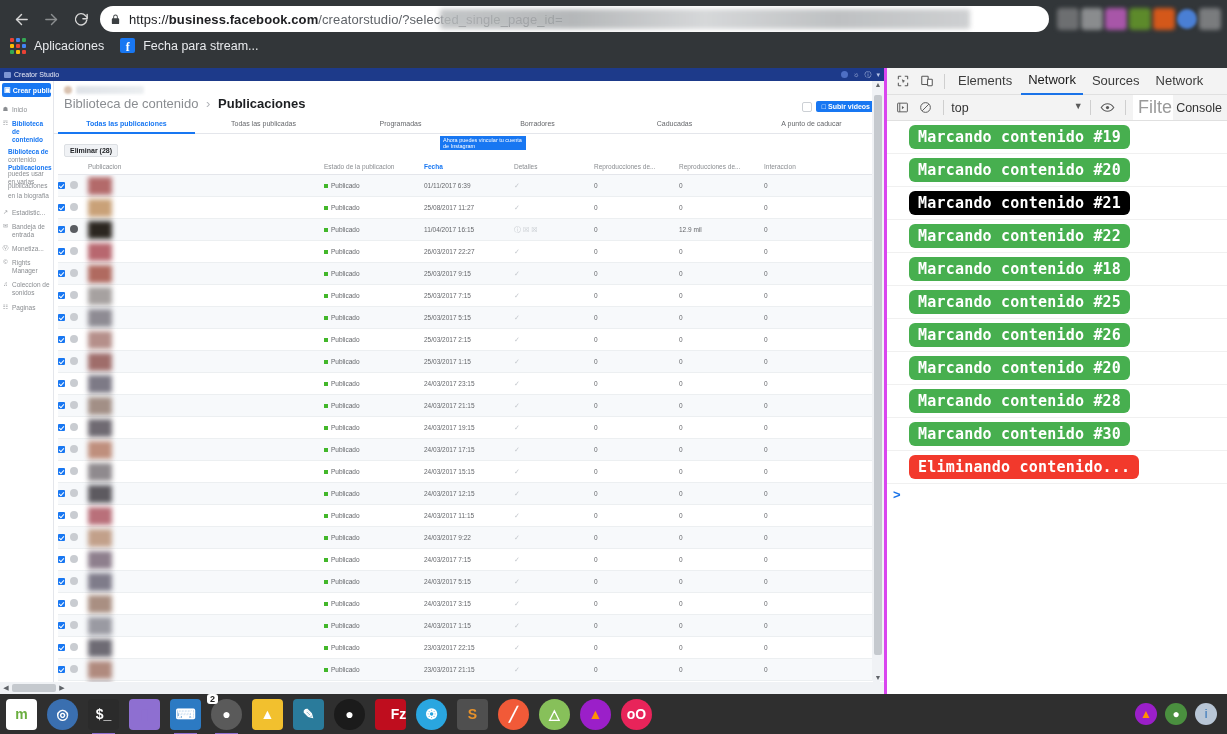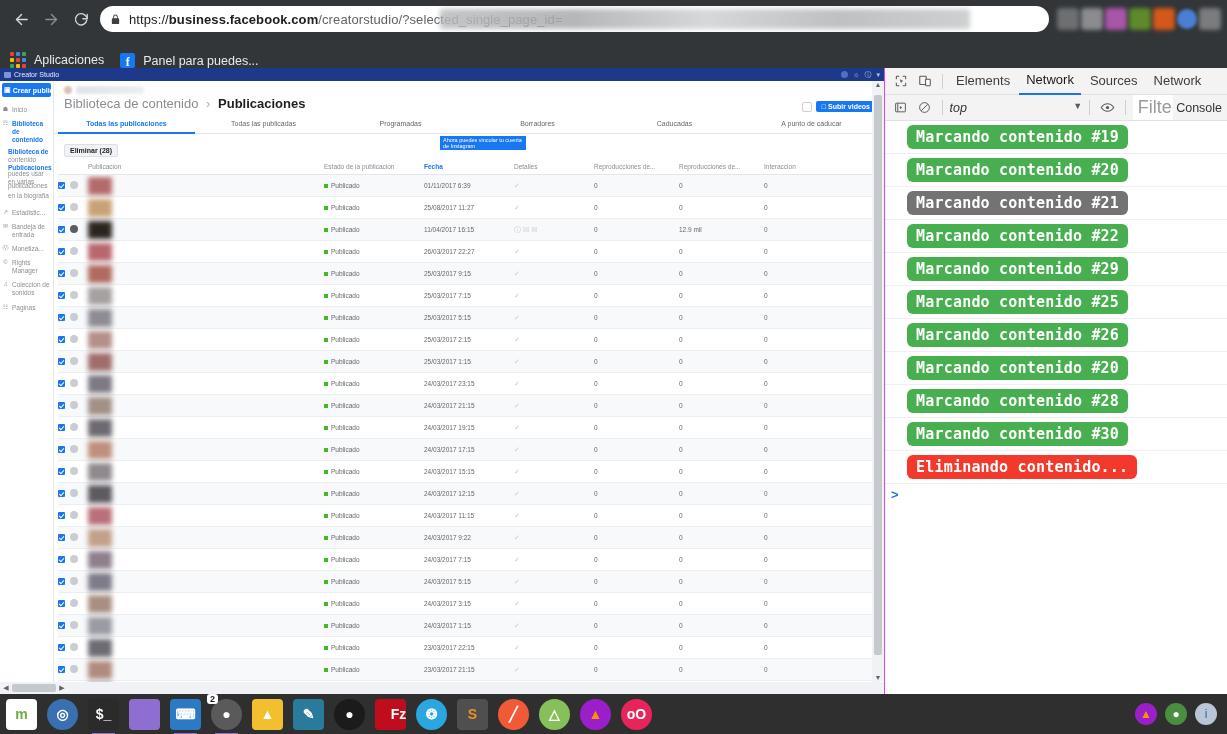--- a/index.html
+++ b/index.html
@@ -34,21 +34,21 @@
   .url-text .dim { color: #5f6368; }
   .url-blur {
     position: absolute; left: 340px; top: 3px; height: 20px; width: 530px;
     background: linear-gradient(90deg,#b9bcbe,#a8abad,#cfd1d3,#b3b6b8,#c6c8ca);
     filter: blur(2.6px); opacity: .85; border-radius: 2px;
   }
   .tb-ext { display: flex; align-items: center; gap: 2px; flex: none; }
   .ext-icon { width: 22px; height: 22px; border-radius: 4px; filter: blur(2.2px); }
   .avatar-chip { width: 20px; height: 20px; border-radius: 50%; filter: blur(1.6px); }
 
-  .bookmark-bar { display: flex; align-items: flex-end; height: 30px; padding: 0 10px; gap: 16px; }
+  .bookmark-bar { display: flex; align-items: flex-start; height: 30px; padding: 0 10px; gap: 16px; }
   .bm-item { display: flex; align-items: center; gap: 8px; color: #e8eaed; font-size: 12.5px; }
   .apps-grid { display: grid; grid-template-columns: repeat(3, 4px); grid-template-rows: repeat(3, 4px); gap: 2px; }
   .apps-grid i { display: block; width: 4px; height: 4px; border-radius: 1px; }
   .fb-tile {
     width: 15px; height: 15px; background: #1877f2; border-radius: 2px; color: #fff;
     font-family: "Liberation Serif", serif; font-weight: bold; font-size: 12px;
     display: flex; align-items: flex-end; justify-content: center; line-height: 1;
   }
 
   
@@ -155,35 +155,35 @@
   .psx-arrow { width: 12px; text-align: center; color: #5f6368; font-size: 7px; }
   .psx-thumb { height: 8px; width: 44px; background: #c5c9ce; border-radius: 2px; }
 
   .page-scroll-y { position: absolute; right: 0; top: 13px; width: 12px; height: 600px; background: #f0f2f5; }
   .psy-thumb { position: absolute; left: 2px; top: 14px; width: 8px; height: 560px; background: #c5c9ce; border-radius: 2px; }
   .psy-arrow { position: absolute; left: 0; width: 12px; text-align: center; color: #5f6368; font-size: 7px; }
 
   
   .devtools {
     position: absolute; left: 884px; top: 68px; width: 343px; height: 626px;
-    background: #ffffff; border-left: 1px solid #d946ef; display: flex; flex-direction: column;
+    background: #ffffff; border-left: 3px solid #d946ef; display: flex; flex-direction: column;
   }
   .dt-toolbar {
     height: 27px; display: flex; align-items: center; gap: 2px; padding: 0 5px;
     border-bottom: 1px solid #e0e0e0; background: #f3f3f3; flex: none;
   }
   .dt-icon-btn { width: 22px; height: 22px; display: flex; align-items: center; justify-content: center; color: #5a5a5a; }
   .dt-sep { width: 1px; height: 15px; background: #cfcfcf; margin: 0 4px; }
   .dt-tab { font-size: 13px; color: #3c3c3c; padding: 5px 7px 6px 7px; }
   .dt-tab.active { color: #1a1a1a; border-bottom: 2px solid #1a73e8; }
   .dt-filterbar {
     height: 26px; display: flex; align-items: center; gap: 3px; padding: 0 5px;
     border-bottom: 1px solid #e0e0e0; background: #f3f3f3; flex: none;
   }
-  .ctx-select { display: flex; width: 140px; font-size: 12.5px; color: #333; font-style: italic; }
+  .ctx-select { display: flex; width: 140px; font-size: 12.5px; color: #333; }
   .ctx-select .caret { margin-left: auto; font-size: 9px; color: #5a5a5a; }
   .filter-box { background: #fff; border: 1px solid transparent; font-size: 18px; color: #9a9a9a; padding: 1px 4px; width: 42px; overflow: hidden; white-space: nowrap; }
   .level-sel { font-size: 12.5px; color: #333; display: flex; align-items: center; }
 
   .dt-console { flex: 1; overflow: hidden; background: #fff; }
   .msg-row { border-bottom: 1px solid #f0f0f0; padding: 4px 6px 4px 22px; }
   .badge {
     display: inline-block; color: #ffffff; font-family: "DejaVu Sans Mono", monospace;
     font-size: 15px; font-weight: bold; padding: 3px 9px; border-radius: 6px; letter-spacing: 0.2px;
   }
@@ -263,21 +263,21 @@
             <i style="background:#e94235"></i>
             <i style="background:#4285f4"></i>
           <i style="background:#34a853"></i>
             <i style="background:#fbbc05"></i>
             <i style="background:#e94235"></i>
         </span>
         <span>Aplicaciones</span>
       </div>
       <div class="bm-item">
         <span class="fb-tile">f</span>
-        <span>Panel para puedes...</span>
+        <span>Fecha para stream...</span>
       </div>
     </div>
   </div>
 
   <div class="page">
 
     <div class="cs-topbar">
       <span class="cs-title">
         <span class="cs-logo"></span>
         <span>Creator Studio</span>
@@ -777,23 +777,23 @@
       </span>
       <span class="dt-sep"></span>
       <span class="filter-box">Filter</span>
       <span class="level-sel">Console</span>
     </div>
 
     <div class="dt-console">
       <div id="msgs-host">
           <div class="msg-row"><span class="badge" style="background: rgb(71, 175, 79);">Marcando contenido #19</span></div>
           <div class="msg-row"><span class="badge" style="background: rgb(71, 175, 79);">Marcando contenido #20</span></div>
-          <div class="msg-row"><span class="badge" style="background: #737373;">Marcando contenido #21</span></div>
+          <div class="msg-row"><span class="badge" style="background: #000000;">Marcando contenido #21</span></div>
           <div class="msg-row"><span class="badge" style="background: rgb(71, 175, 79);">Marcando contenido #22</span></div>
-          <div class="msg-row"><span class="badge" style="background: rgb(71, 175, 79);">Marcando contenido #29</span></div>
+          <div class="msg-row"><span class="badge" style="background: rgb(71, 175, 79);">Marcando contenido #18</span></div>
           <div class="msg-row"><span class="badge" style="background: rgb(71, 175, 79);">Marcando contenido #25</span></div>
           <div class="msg-row"><span class="badge" style="background: rgb(71, 175, 79);">Marcando contenido #26</span></div>
           <div class="msg-row"><span class="badge" style="background: rgb(71, 175, 79);">Marcando contenido #20</span></div>
           <div class="msg-row"><span class="badge" style="background: rgb(71, 175, 79);">Marcando contenido #28</span></div>
           <div class="msg-row"><span class="badge" style="background: rgb(71, 175, 79);">Marcando contenido #30</span></div>
           <div class="msg-row"><span class="badge" style="background: rgb(242, 57, 44);">Eliminando contenido...</span></div>
         </div>
       <div class="prompt-row">
         <span class="prompt-caret">&gt;</span>
       </div>

